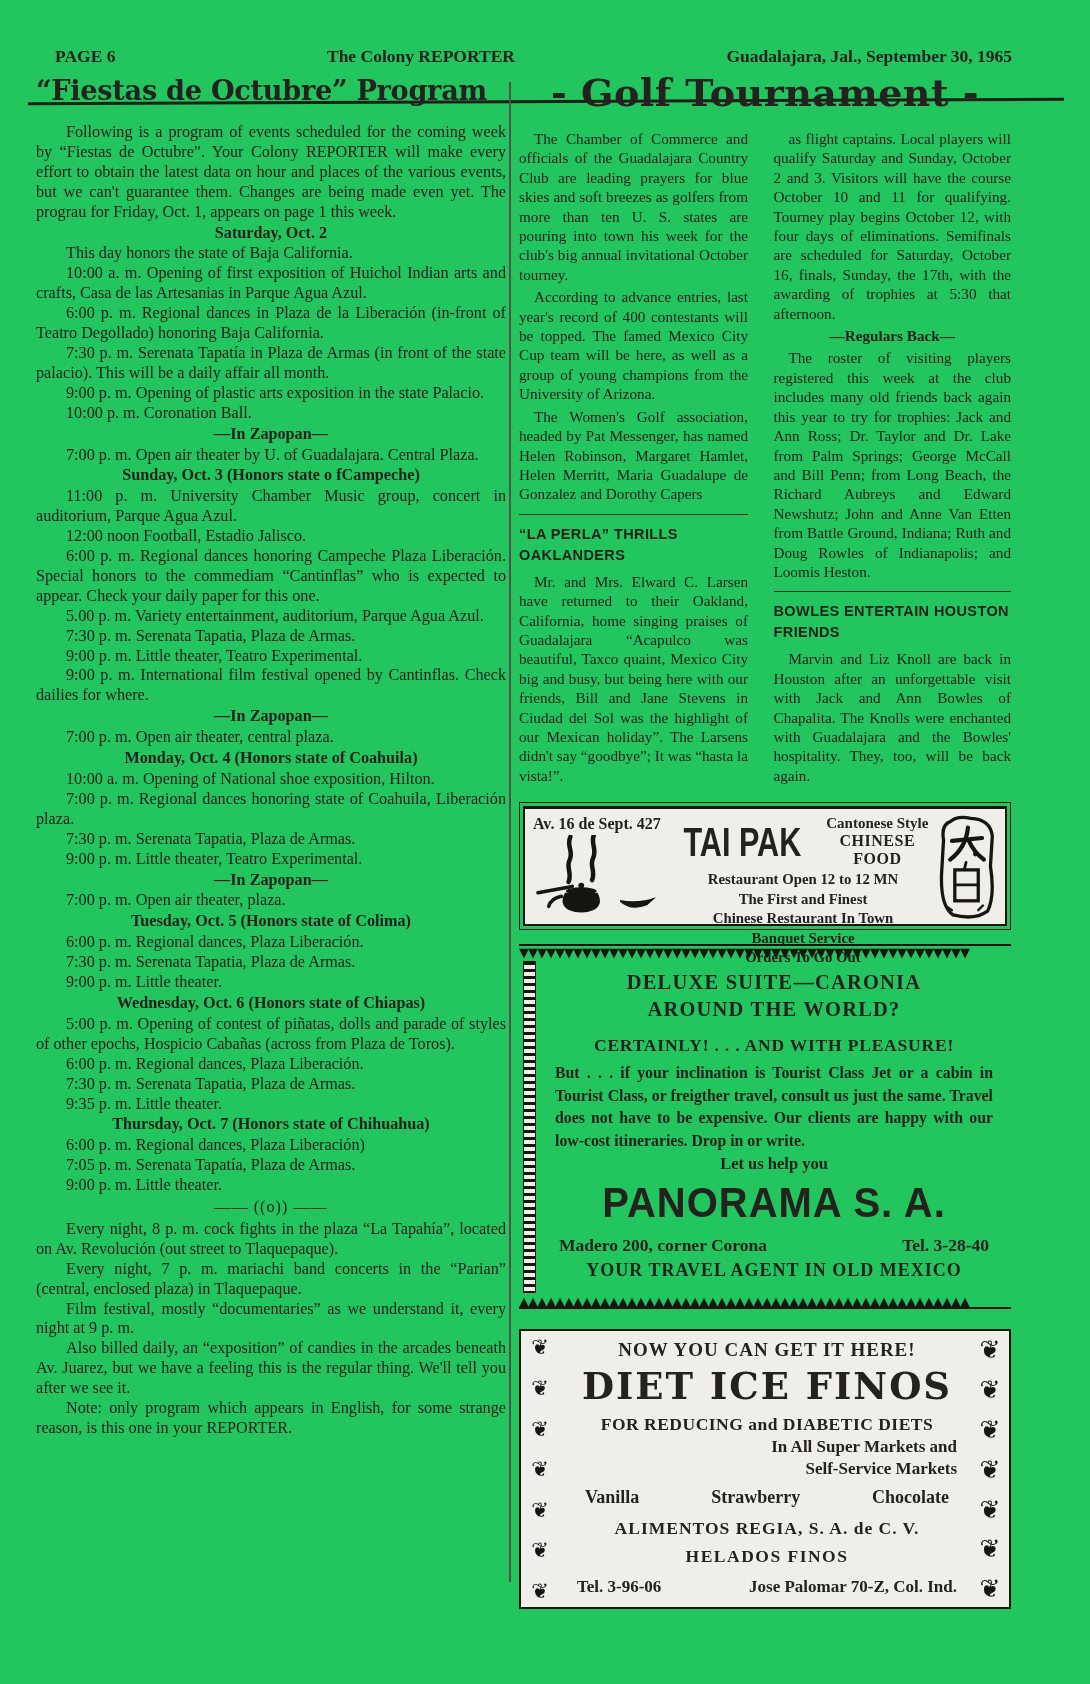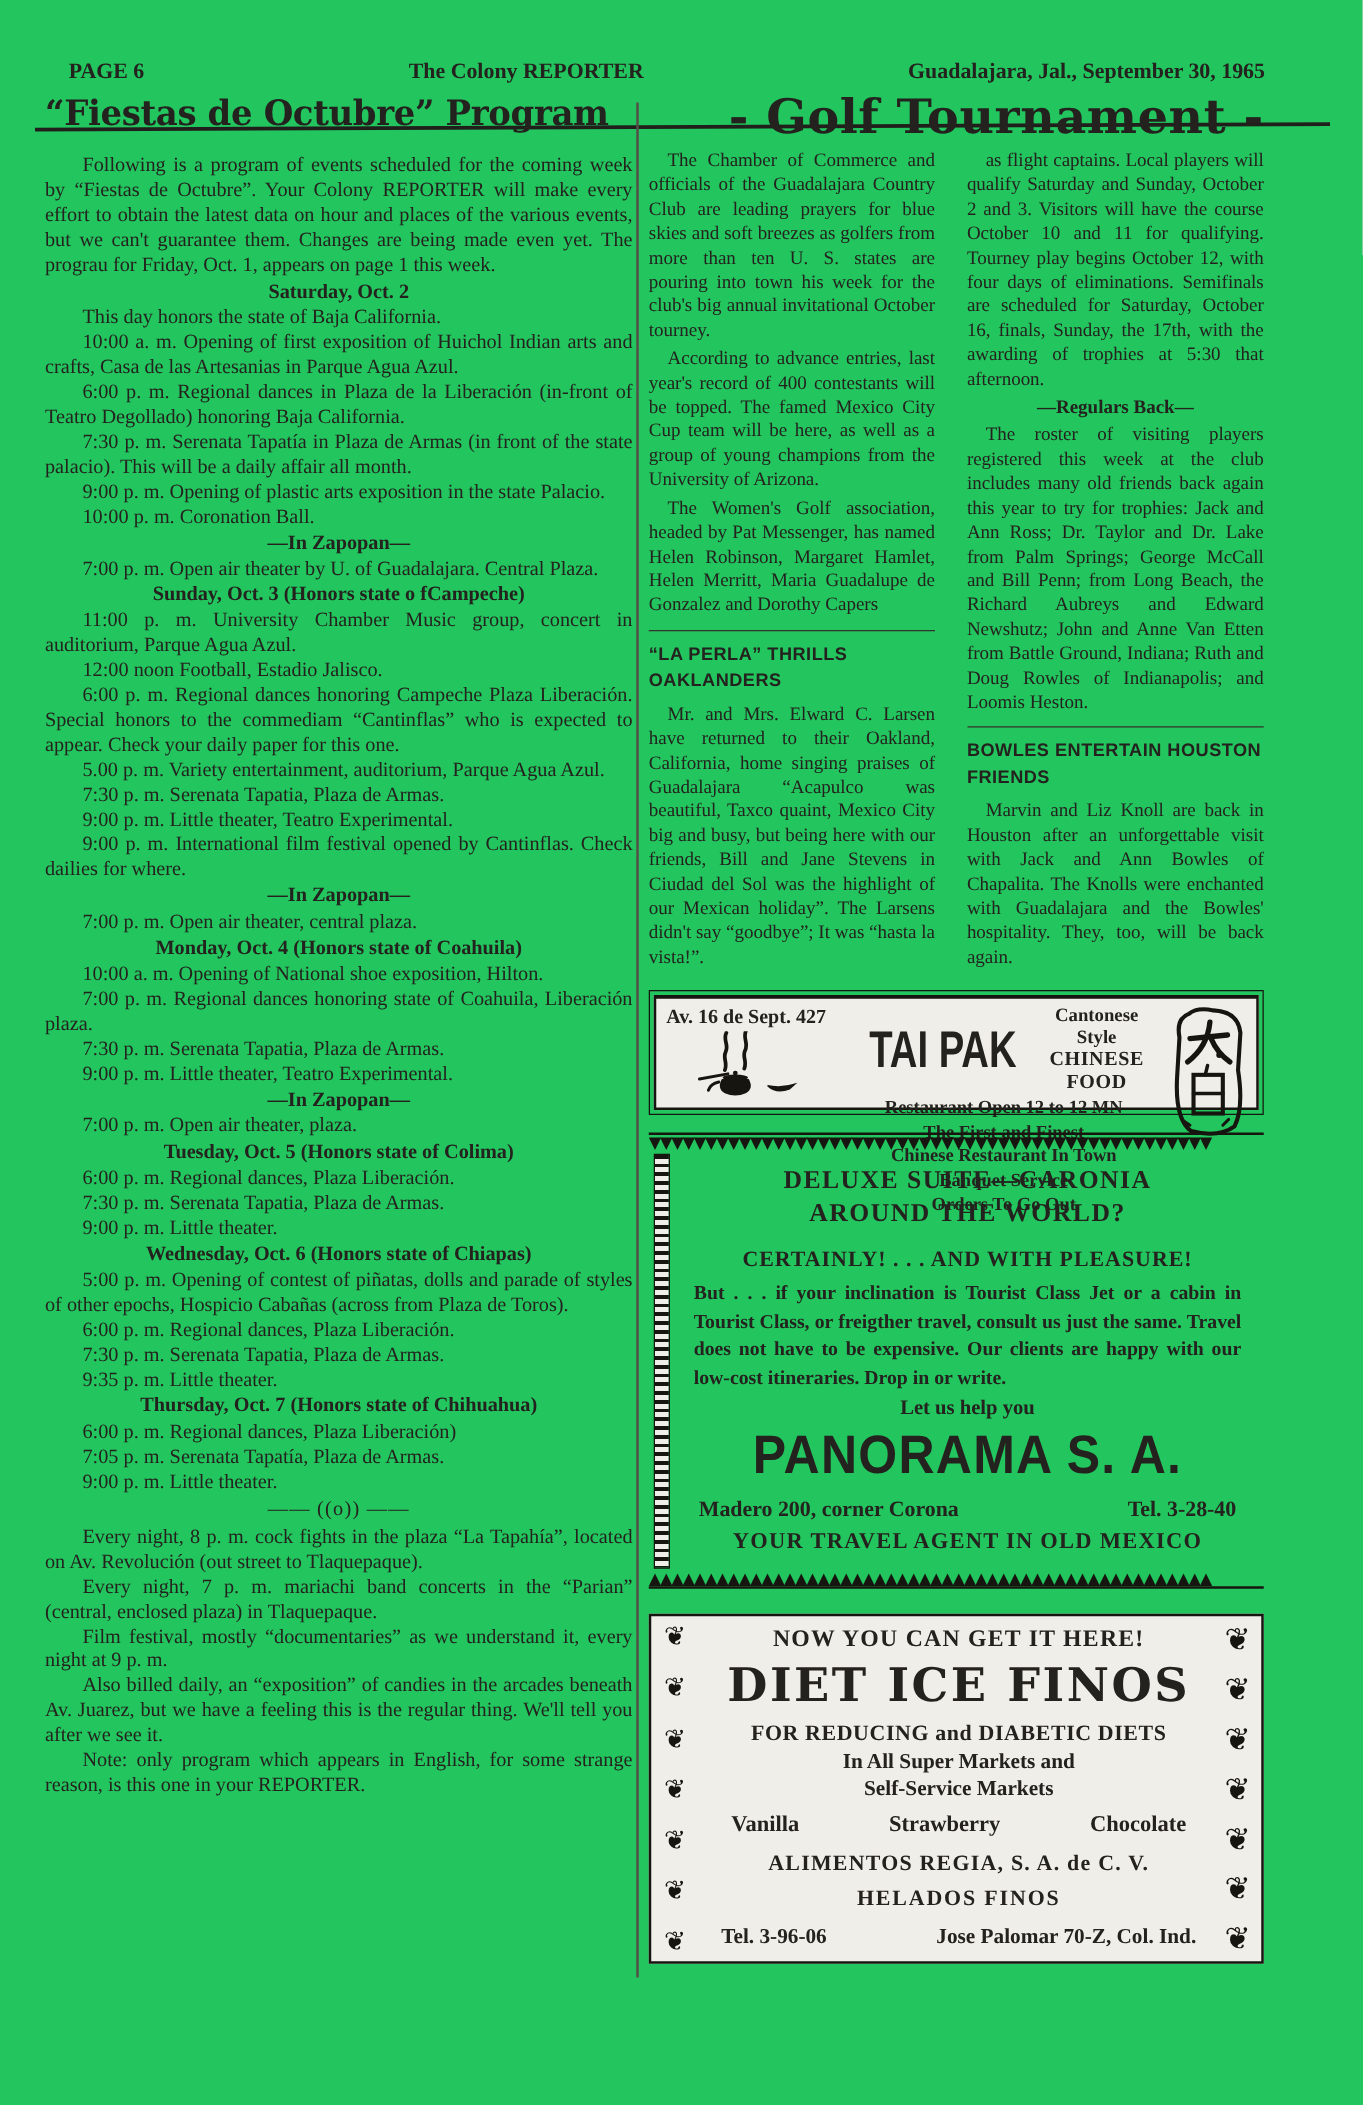--- a/index.html
+++ b/index.html
@@ -19,38 +19,38 @@
                  margin:0 0 16px 0;white-space:nowrap;letter-spacing:-0.3px;
                  transform:scaleX(0.97);transform-origin:left;}
   .blk{margin:0;font-size:16.2px;line-height:19.9px;text-align:justify;}
   .b-plain,.b-item{text-indent:30px;}
   .b-day{text-align:center;font-weight:bold;margin:1px 0;}
   .b-sub{text-align:center;font-weight:bold;margin:1px 0;}
   .b-orn{text-align:center;letter-spacing:1px;margin:2px 0;}
 
   
   .right-sec{position:absolute;left:519px;top:70px;width:492px;}
-  .golf-title{font-family:"DejaVu Serif",serif;text-align:right;font-size:38px;
-              font-weight:bold;margin:0 0 4px 0;letter-spacing:0.5px;}
+  .golf-title{font-family:"DejaVu Serif",serif;text-align:center;font-size:38px;
+              font-weight:bold;margin:0 0 14px 0;letter-spacing:0.5px;}
   .golf-cols{display:flex;align-items:center;}
   .gcol{font-size:15.2px;line-height:19.4px;text-align:justify;}
   .gcol1{width:229px;padding-right:11px;}
   .gdivider{width:1.5px;background:#55504a;}
   .gcol2{flex:1;padding-left:13px;}
   .gblk{margin:0 0 3px 0;}
   .b-para{text-indent:15px;}
   .b-centerhead{text-align:center;font-weight:bold;margin:3px 0;}
   .b-articlehead{font-family:"Liberation Sans",sans-serif;font-weight:bold;font-size:14.5px;
                  line-height:21px;letter-spacing:0.4px;border-top:1.5px solid #35322c;
                  margin:10px 0 6px 0;padding-top:9px;text-align:left;text-indent:0;}
 
   
   .ad-taipak{margin:18px 4px 0 4px;border:2px solid #17150f;border-top-width:3px;
              outline:1.5px solid #17150f;outline-offset:3px;
-             display:flex;padding:6px 8px;height:92px;box-sizing:border-box;background:#f0eee8;gap:12px;}
+             display:flex;padding:6px 8px;height:120px;box-sizing:border-box;background:#f0eee8;}
   .tp-left{width:138px;display:flex;flex-direction:column;flex:none;}
   .tp-addr{font-weight:bold;font-size:16px;white-space:nowrap;}
   .tp-teapot{flex:1;margin-top:2px;}
   .tp-mid{flex:1;display:flex;flex-direction:column;align-items:center;padding:0 2px;min-width:0;}
   .tp-row{display:flex;align-items:center;gap:10px;}
   .tp-name{font-family:"Liberation Sans",sans-serif;font-weight:bold;font-size:36px;
            line-height:38px;letter-spacing:0px;transform:scaleY(1.15) scaleX(0.85);white-space:nowrap;}
   .tp-tags{text-align:center;font-weight:bold;}
   .tp-tag1{font-size:15px;}
   .tp-tag2{font-size:16px;letter-spacing:0.5px;}
@@ -81,21 +81,21 @@
            padding:8px 52px 10px 56px;box-sizing:border-box;background:#f0eee8;}
   .floral{position:absolute;top:4px;bottom:4px;width:30px;display:flex;flex-direction:column;
           justify-content:space-between;align-items:center;font-size:21px;color:#17150f;
           font-family:"DejaVu Sans",sans-serif;}
   .floral-left{left:4px;}
   .floral-right{right:4px;font-size:25px;}
   .diet-h1{text-align:center;font-weight:bold;font-size:19px;letter-spacing:1px;}
   .diet-name{text-align:center;font-family:"DejaVu Serif",serif;font-weight:bold;font-size:37px;
              letter-spacing:2px;margin-top:3px;white-space:nowrap;}
   .diet-h2{text-align:center;font-weight:bold;font-size:17.5px;margin-top:6px;letter-spacing:0.5px;}
-  .diet-h3{text-align:center;font-weight:bold;font-size:17px;margin-top:2px;}
+  .diet-h3{text-align:right;font-weight:bold;font-size:17px;margin-top:2px;}
   .diet-flavors{display:flex;justify-content:space-between;font-weight:bold;font-size:18px;
                 margin-top:8px;padding:0 8px;}
   .diet-co{text-align:center;font-weight:bold;font-size:17.5px;letter-spacing:1px;margin-top:10px;}
   .diet-sub{text-align:center;font-weight:bold;font-size:17.5px;letter-spacing:1.5px;margin-top:7px;}
   .diet-bottom{display:flex;justify-content:space-between;font-weight:bold;font-size:17px;margin-top:10px;}
 </style>
 </head>
 <body>
 
 <div class="page">

